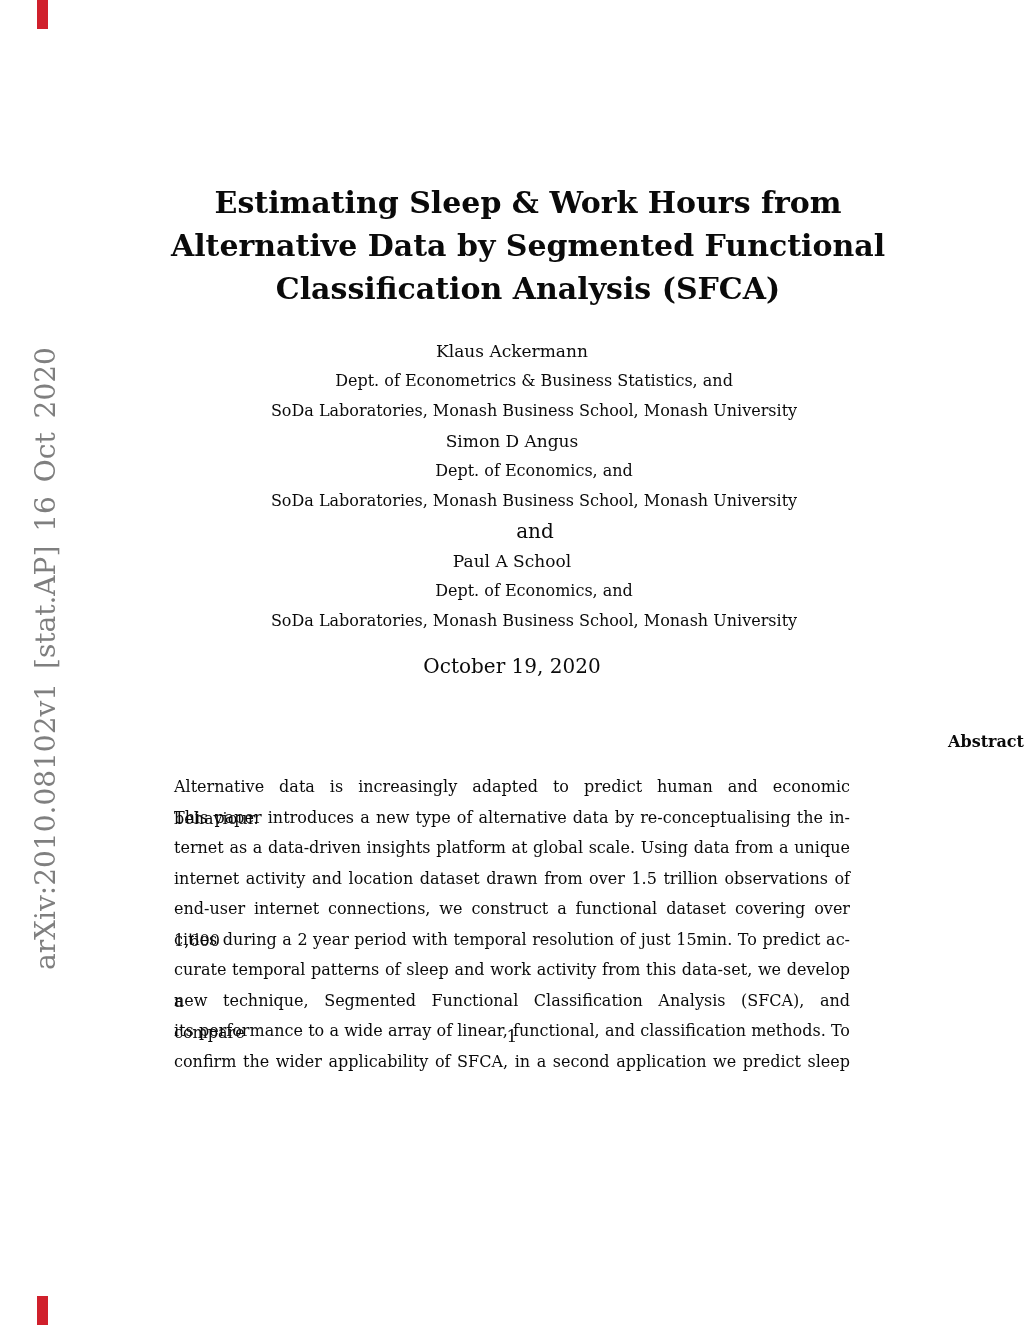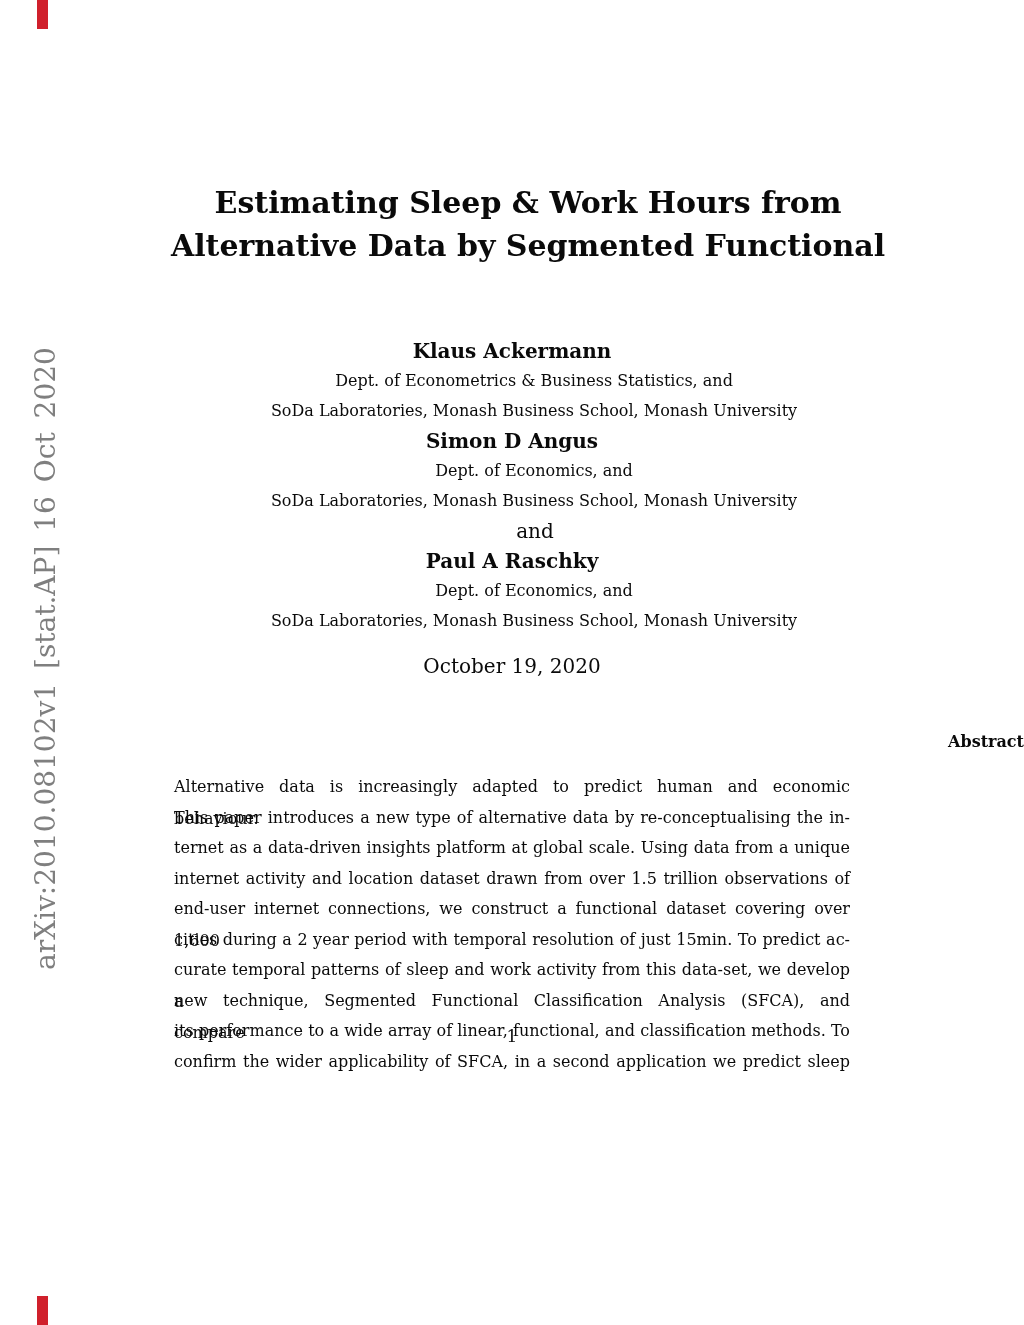--- a/index.html
+++ b/index.html
@@ -49,21 +49,21 @@
   }
   .title-line { height: 43px; line-height: 43px; margin-left: 32px; }
 
   .authors {
     position: absolute;
     top: 336px;
     left: 0;
     width: 1024px;
     text-align: center;
   }
-  .author-name   { height: 30px; line-height: 30px; font-size: 20px; font-weight: bold; }
+  .author-name   { height: 30px; line-height: 30px; font-size: 17px; }
   .author-sep    { height: 30px; line-height: 30px; font-size: 20px; padding-left: 46px; }
   .affil-line    { height: 30px; line-height: 30px; font-size: 16px; margin-left: 44px; }
 
   .date {
     position: absolute;
     top: 651px;
     left: 0;
     width: 1024px;
     height: 30px;
     line-height: 30px;
@@ -119,31 +119,32 @@
 <div class="page">
 
   <div class="red-mark red-mark-top" style="background: rgb(208, 32, 44);"></div>
   <div class="red-mark red-mark-bottom" style="background: rgb(208, 32, 44);"></div>
 
   <div class="arxiv-watermark" style="color: rgb(127, 127, 127);">arXiv:2010.08102v1 [stat.AP] 16 Oct 2020</div>
 
   <div class="title">
       <div class="title-line">Estimating Sleep &amp; Work Hours from</div>
       <div class="title-line">Alternative Data by Segmented Functional</div>
+      <div class="title-line">Classification Analysis (SFCA)</div>
     </div>
 
   <div class="authors">
       <div class="author-name">Klaus Ackermann</div>
       <div class="affil-line">Dept. of Econometrics &amp; Business Statistics, and</div>
       <div class="affil-line">SoDa Laboratories, Monash Business School, Monash University</div>
       <div class="author-name">Simon D Angus</div>
       <div class="affil-line">Dept. of Economics, and</div>
       <div class="affil-line">SoDa Laboratories, Monash Business School, Monash University</div>
       <div class="author-sep">and</div>
-      <div class="author-name">Paul A Raschky</div>
+      <div class="author-name">Paul A School</div>
       <div class="affil-line">Dept. of Economics, and</div>
       <div class="affil-line">SoDa Laboratories, Monash Business School, Monash University</div>
     </div>
 
   <div class="date">October 19, 2020</div>
 
   <div class="abstract-heading">Abstract</div>
 
   <div class="abstract-body">
       <div class="abs-line">Alternative data is increasingly adapted to predict human and economic behaviour.</div>

